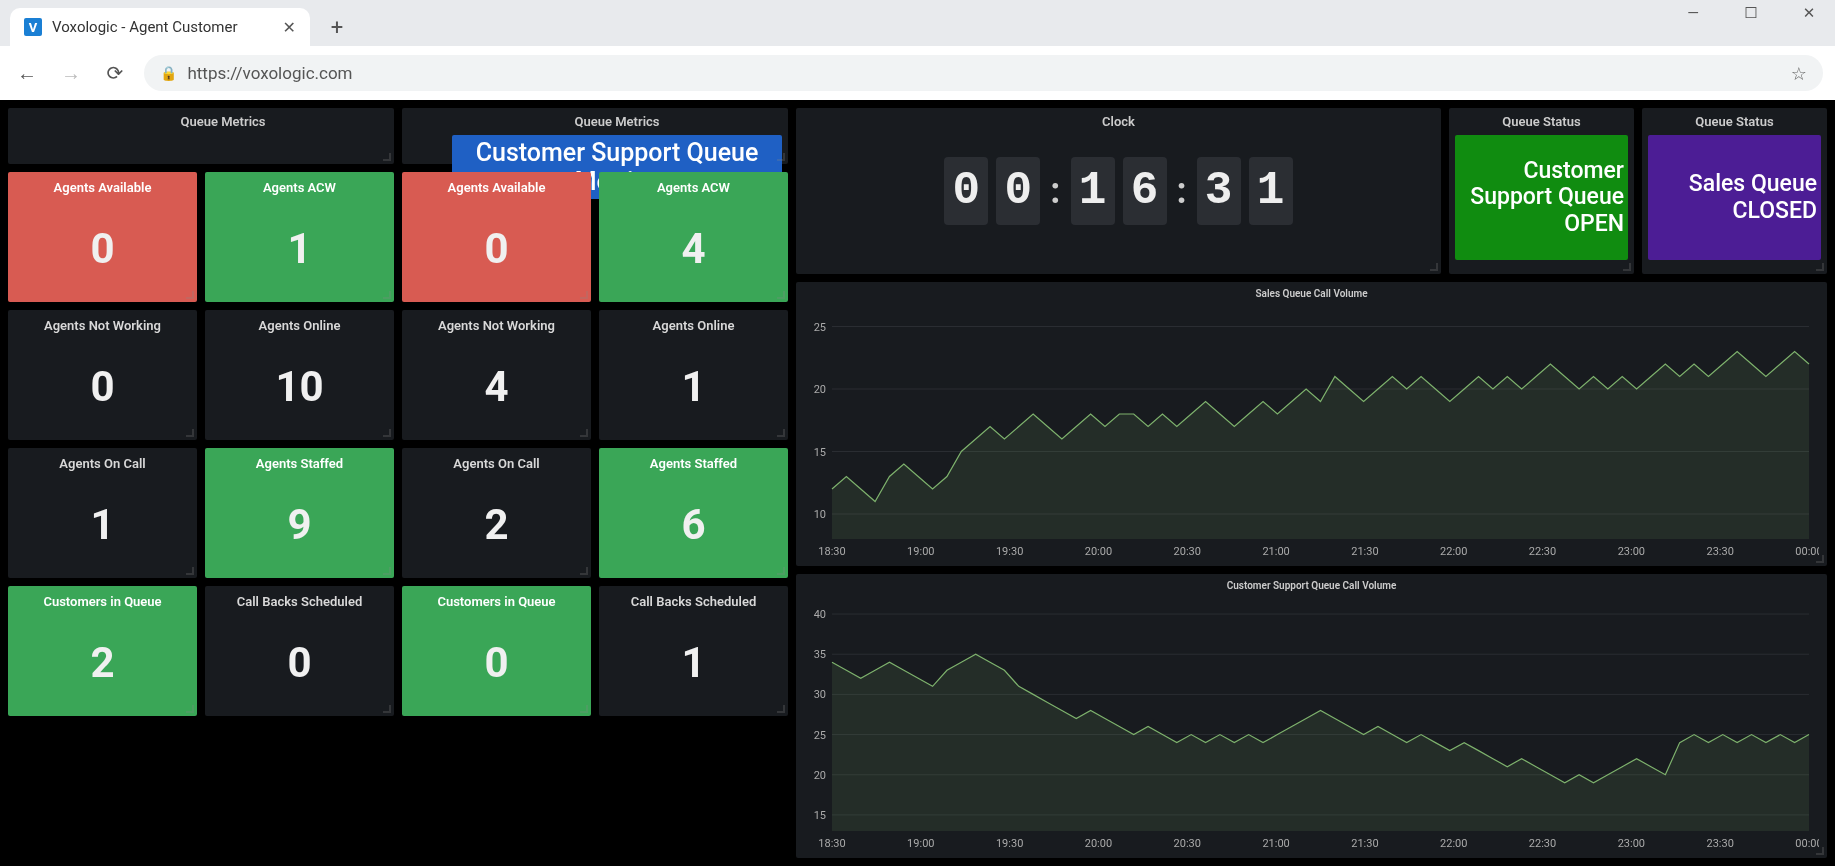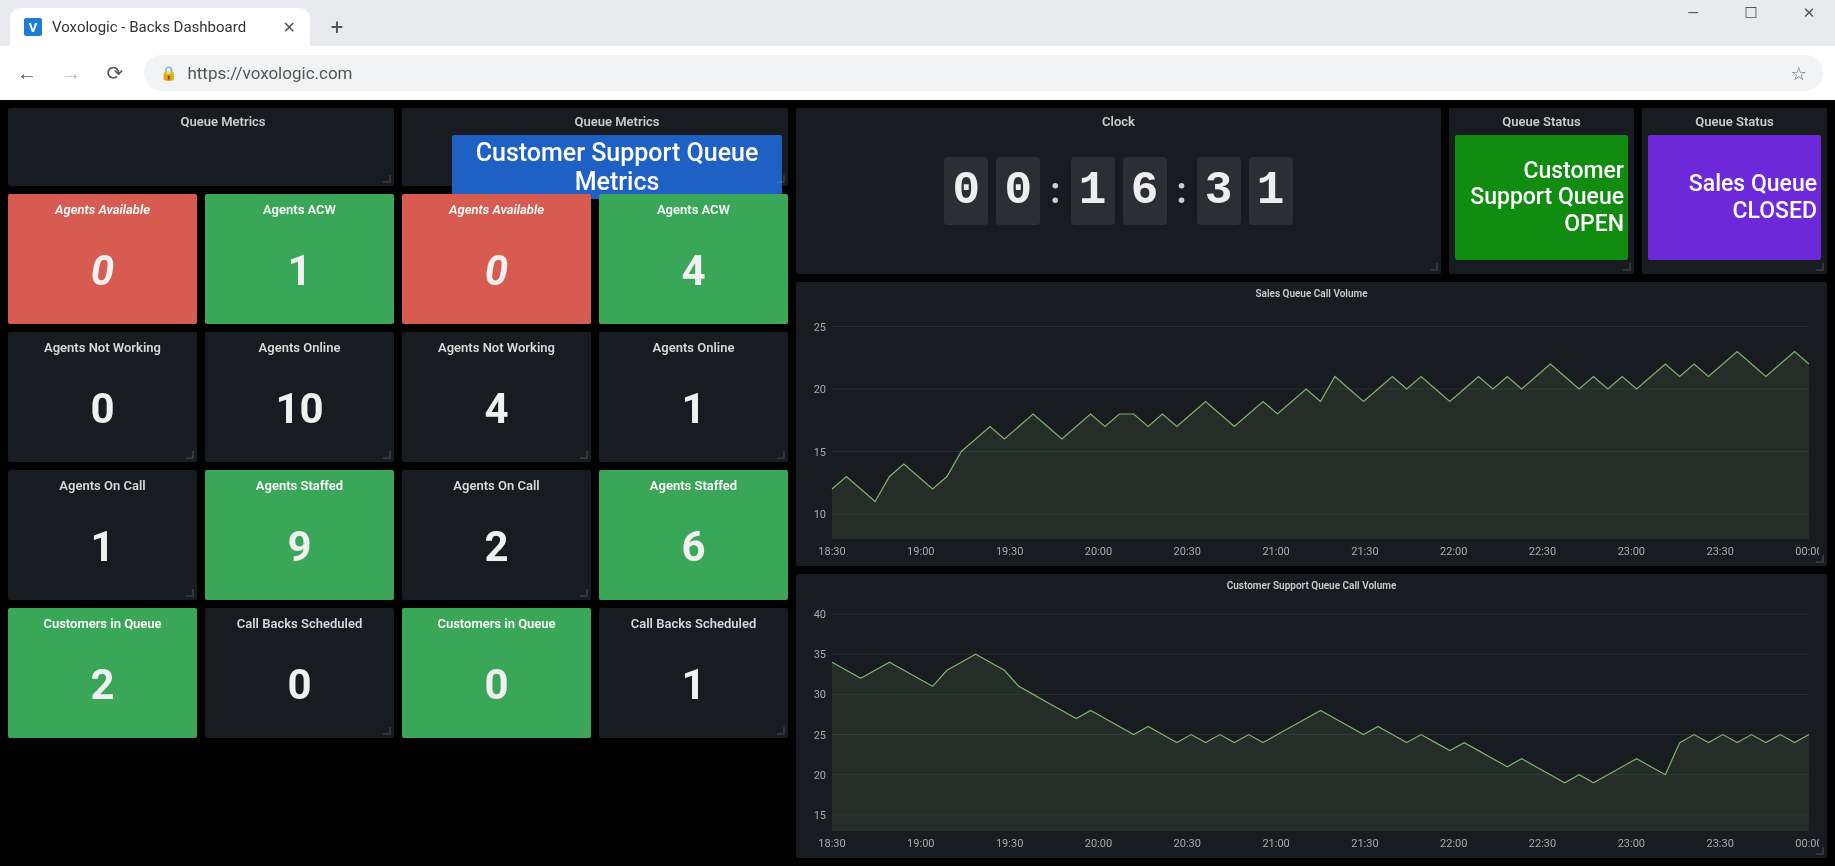--- a/index.html
+++ b/index.html
@@ -122,21 +122,21 @@
     border-right: 2px solid #888; border-bottom: 2px solid #888;
     width:6px; height:6px;
   }
 
   
   .queue-headers {
     display: grid;
     grid-template-columns: 1fr 1fr;
     gap: 8px;
   }
-  .queue-header-box { height: 78px; padding-left: 44px; }
+  .queue-header-box { height: 56px; padding-left: 44px; }
   .queue-header-box .bar {
     background: #1f60c4;
     color: #fff;
     font-size: 25px;
     font-weight: 500;
     text-align: center;
     margin: 2px 6px 6px;
     padding: 3px 4px;
     border-radius: 2px;
   }
@@ -160,21 +160,21 @@
     font-weight: 600;
   }
   .metric .value {
     flex: 1;
     display: flex;
     align-items: center;
     font-size: 42px;
     font-weight: 700;
     color: #f0f0f0;
   }
-  .bg-red   { background: #d85b52 !important; font-style: italic; }
+  .bg-red   { background: #d85b52 !important; }
   .bg-green { background: #3aa657 !important; justify-content: flex-end; }
   .bg-green .label, .bg-red .label { color: #fff; }
 
   
   .right-top {
     display: grid;
     grid-template-columns: 1fr 185px 185px;
     gap: 8px;
     height: 166px;
   }
@@ -212,21 +212,21 @@
     justify-content: center;
     text-align: right;
     font-size: 23px;
     font-weight: 500;
     color: #fff;
     border-radius: 2px;
     line-height: 1.15;
     padding: 4px;
   }
   .open  { background: #108c10; }
-  .closed{ background: #6d28d9; }
+  .closed{ background: #4c1d95; }
 
   
   .chart-panel { flex: 1; display: flex; flex-direction: column; }
   .chart-title {
     text-align: center;
     font-size: 10px;
     font-weight: 600;
     color: #ccc;
     padding: 6px 0 2px;
   }
@@ -241,21 +241,21 @@
   .series-line { stroke: #7eb26d; stroke-width: 1.2; fill: none; }
   .series-fill { fill: rgba(126,178,109,0.12); }
 </style>
 </head>
 <body>
 
 <div class="browser-chrome">
   <div class="tab-bar">
     <div class="tab">
       <div class="favicon">V</div>
-      <div class="title">Voxologic - Backs Dashboard</div>
+      <div class="title">Voxologic - Agent Customer</div>
       <div class="close">✕</div>
     </div>
     <div class="new-tab">+</div>
     <div class="window-controls">
       <span>―</span>
       <span>☐</span>
       <span>✕</span>
     </div>
   </div>
   <div class="address-row">

